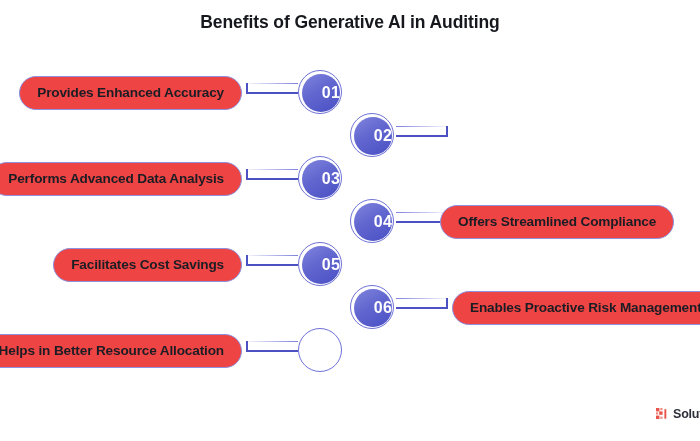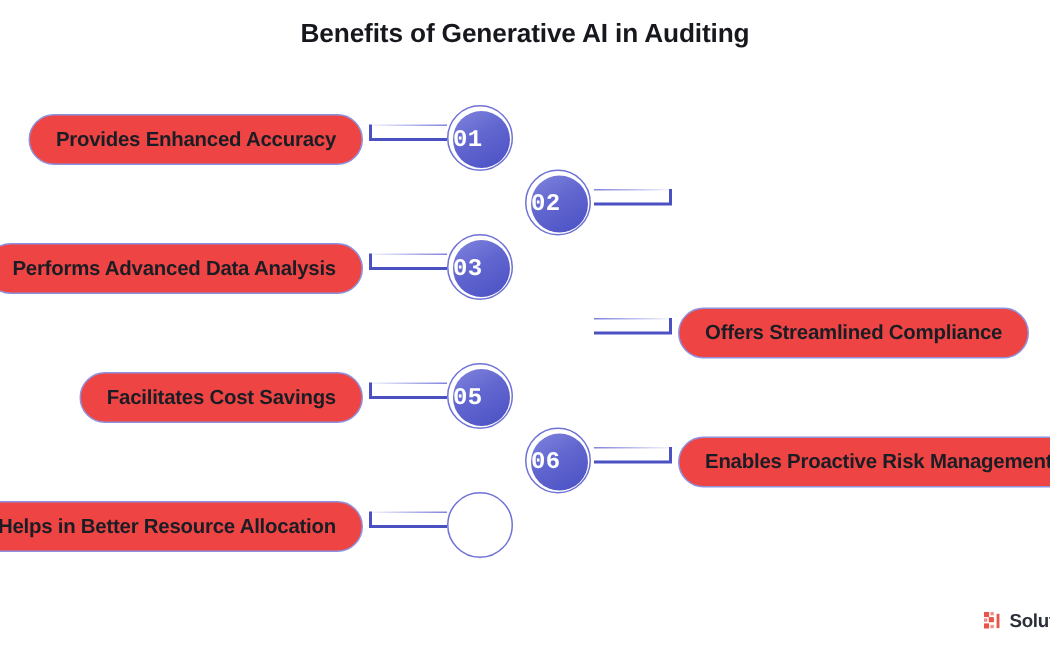--- a/index.html
+++ b/index.html
@@ -64,22 +64,21 @@
     position: absolute;
     left: 4px;
     top: 4px;
     width: 38px;
     height: 38px;
     border-radius: 50%;
     background: linear-gradient(150deg, #8084dd 0%, #6166cf 45%, #4a50c4 100%);
     box-sizing: border-box;
     display: flex;
     align-items: center;
-    justify-content: flex-start;
-    font-family: Liberation Mono, monospace;
+    justify-content: flex-end;
   }
   .num {
     color: #ffffff;
     font-size: 16px;
     font-weight: bold;
     letter-spacing: 0.2px;
     line-height: 1;
   }
 
   
@@ -217,21 +216,27 @@
         <div class="pill anchor-right" style="right: 458px;">
           <span class="pill-text">Performs Advanced Data Analysis</span>
         </div>
       </div>
       <div class="row side-right" style="top: 199px;">
         <div class="connector" style="left: 396px; width: 52px;">
           <div class="conn-line-faint"></div>
           <div class="conn-line"></div>
           <div class="conn-tick"></div>
         </div>
-        <div class="pill" style="left: 452px; justify-content: center;">
+        <div class="circle-wrap" style="left: 350px;">
+          <div class="ring"></div>
+          <div class="disc">
+            <span class="num">04</span>
+          </div>
+        </div>
+        <div class="pill" style="left: 440px; justify-content: center;">
           <span class="pill-text">Offers Streamlined Compliance</span>
         </div>
       </div>
       <div class="row side-left" style="top: 242px;">
         <div class="connector" style="left: 246px; width: 52px;">
           <div class="conn-line-faint"></div>
           <div class="conn-line"></div>
           <div class="conn-tick"></div>
         </div>
         <div class="circle-wrap" style="left: 298px;">

